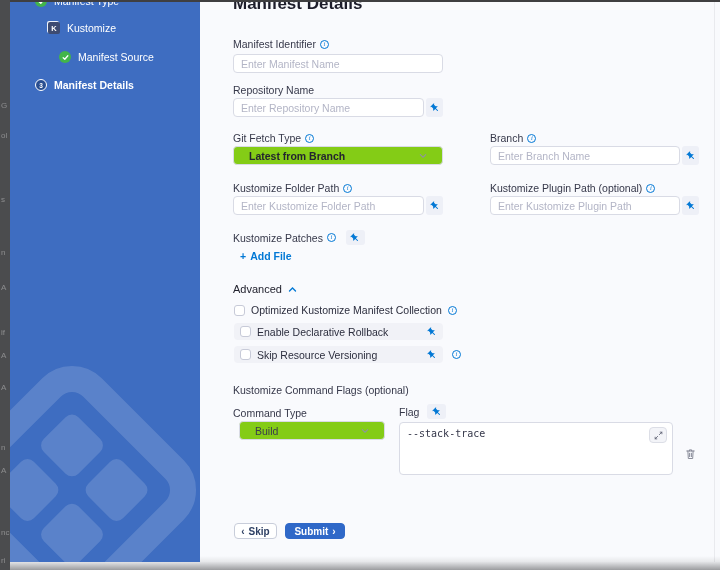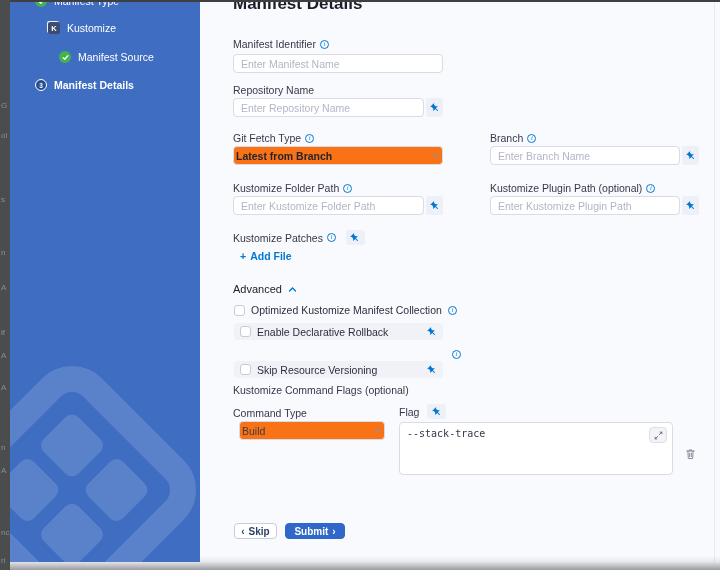--- a/index.html
+++ b/index.html
@@ -44,21 +44,21 @@
     font-family:"Liberation Serif", serif; font-style:italic; flex:0 0 auto; }
 
   .ctrl { position:absolute; display:flex; align-items:stretch; }
   .inp { height:19px; border:1px solid #d9dbe5; border-radius:4px; background:#fff; padding:0 7px;
     font-size:10.5px; color:#3a3c4c; font-family:"Liberation Sans", sans-serif; width:100%; outline:none; }
   .inp::placeholder { color:#b3b5c6; }
   .pin-side { width:17px; height:19px; margin-left:2px; background:#eef0f7; border-radius:3px;
     display:flex; align-items:center; justify-content:center; flex:0 0 auto; cursor:pointer; }
   .pinbox { display:inline-flex; width:19px; height:15px; background:#eef0f7; border-radius:3px;
     align-items:center; justify-content:center; cursor:pointer; }
-  .dropdown { height:19px; border:1px solid #d9dbe5; border-radius:4px; background:#f97316; padding:0 2px;
+  .dropdown { height:19px; border:1px solid #d9dbe5; border-radius:4px; background:#84cc16; padding:0 15px;
     font-size:10.5px; font-weight:bold; color:#23242f; display:flex; align-items:center; justify-content:space-between; width:100%; cursor:pointer; }
   .dropdown.norm { font-weight:normal; color:#3a3c4c; }
 
   .addfile { position:absolute; display:flex; align-items:center; gap:4px; color:#0278d5; font-size:10.5px; font-weight:bold; cursor:pointer; }
   .advanced { position:absolute; display:flex; align-items:center; gap:6px; font-size:11px; font-weight:normal; color:#22222e; cursor:pointer; }
 
   .cb { width:11px; height:11px; border:1px solid #c7cad8; border-radius:3px; background:#fff; flex:0 0 auto; cursor:pointer; }
   .chk-plain { position:absolute; display:flex; align-items:center; gap:6px; font-size:10.5px; color:#2c2e3e; }
   .chk-row { position:absolute; height:17px; background:#f1f2f7; border-radius:4px; display:flex; align-items:center;
     gap:6px; padding:0 6px; font-size:10.5px; color:#2c2e3e; }
@@ -243,21 +243,21 @@
   <div class="chk-row" style="left:34px; top:321px; width:209px;">
     <span class="cb"></span>
     <span>Enable Declarative Rollback</span>
     <span class="pin-r">
       <svg width="10" height="10" viewBox="0 0 24 24" style="transform:rotate(-45deg)">
           <path fill="#0278d5" d="M16 9V4h1a1 1 0 0 0 0-2H7a1 1 0 0 0 0 2h1v5c0 1.66-1.34 3-3 3v2h5.97v7l1 1 1-1v-7H19v-2c-1.66 0-3-1.34-3-3z"></path>
         </svg>
     </span>
   </div>
 
-  <div class="chk-row" style="left:34px; top:359px; width:209px;">
+  <div class="chk-row" style="left:34px; top:344px; width:209px;">
     <span class="cb"></span>
     <span>Skip Resource Versioning</span>
     <span class="pin-r">
       <svg width="10" height="10" viewBox="0 0 24 24" style="transform:rotate(-45deg)">
           <path fill="#0278d5" d="M16 9V4h1a1 1 0 0 0 0-2H7a1 1 0 0 0 0 2h1v5c0 1.66-1.34 3-3 3v2h5.97v7l1 1 1-1v-7H19v-2c-1.66 0-3-1.34-3-3z"></path>
         </svg>
     </span>
   </div>
   <span class="info" style="position:absolute; left:252px; top:348px;">i</span>
 

